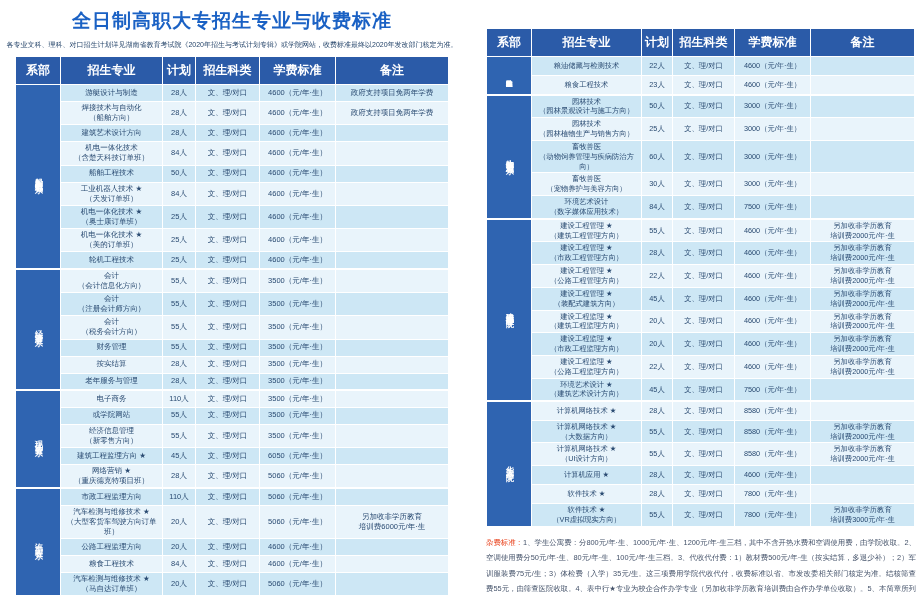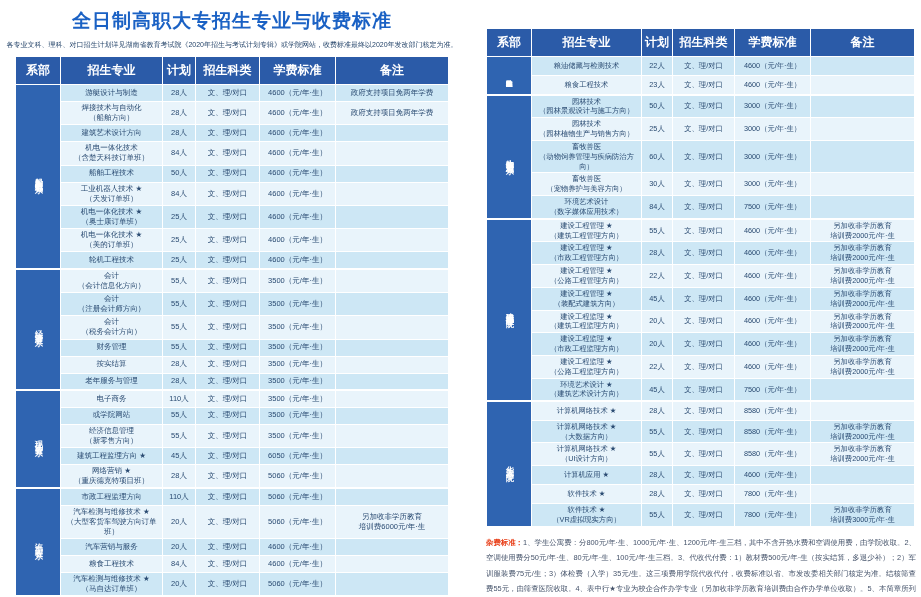--- a/index.html
+++ b/index.html
@@ -75,21 +75,21 @@
   tr.even td.data { background:#e9f4fb; }
   tr.group-start td { border-top:2.5px solid #ffffff; }
 
   .footnote {
     margin-top:8px;
     font-size:7.4px;
     line-height:2.1;
     text-align:justify;
     color:#45536a;
   }
-  .footnote .label { color:#e83c15; font-weight:bold; }
+  .footnote .label { color:#e83c15; font-weight:normal; }
 </style>
 </head>
 <body>
 
 <div class="panel-left">
   <div class="title">全日制高职大专招生专业与收费标准</div>
   <div class="subtitle">各专业文科、理科、对口招生计划详见湖南省教育考试院《2020年招生与考试计划专辑》或学院网站，收费标准最终以2020年发改部门核定为准。</div>
   <div id="left-table-host">
       <table class="fee">
         <colgroup>
@@ -275,21 +275,21 @@
           <tr class="even">
             <td class="data">汽车检测与维修技术 ★
 （大型客货车驾驶方向订单班）</td>
             <td class="data">20人</td>
             <td class="data">文、理/对口</td>
             <td class="data">5060（元/年·生）</td>
             <td class="data">另加收非学历教育
 培训费6000元/年·生</td>
           </tr>
           <tr class="odd">
-            <td class="data">汽车营销与服务</td>
+            <td class="data">公路工程监理方向</td>
             <td class="data">20人</td>
             <td class="data">文、理/对口</td>
             <td class="data">4600（元/年·生）</td>
             <td class="data"></td>
           </tr>
           <tr class="even">
             <td class="data">粮食工程技术</td>
             <td class="data">84人</td>
             <td class="data">文、理/对口</td>
             <td class="data">4600（元/年·生）</td>

